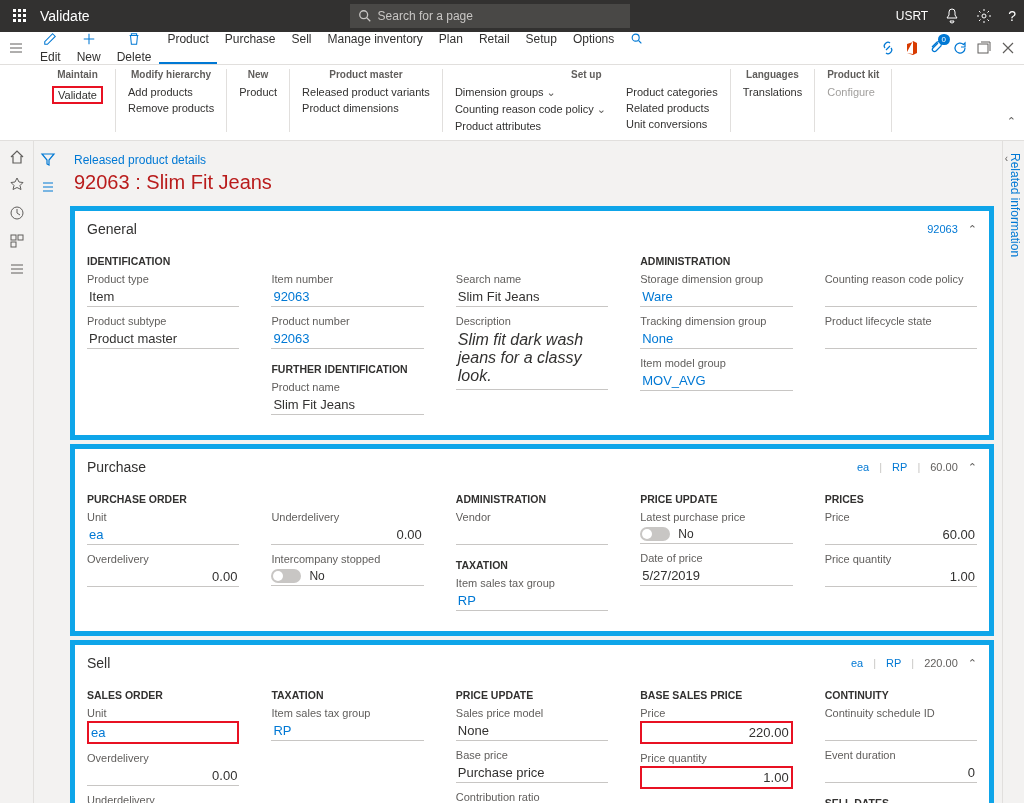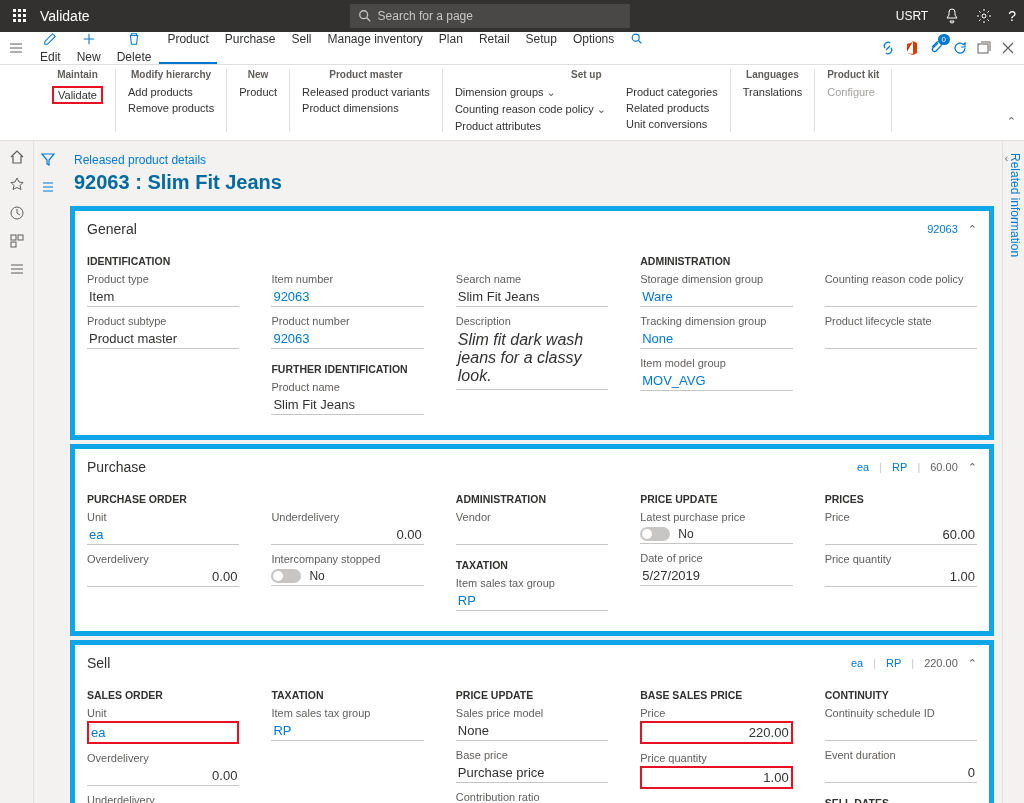--- a/index.html
+++ b/index.html
@@ -30,21 +30,21 @@
 .ribbon-link.disabled { color: #a19f9d; }
 .highlight-box { border: 2px solid #e81123; padding: 1px 4px; display: inline-block; }
 .ribbon-chevron { position: absolute; right: 8px; top: 50px;}
 
 .content-wrap { display: flex; }
 .left-rail { width: 34px; background: #f3f2f1; padding-top: 8px; display: flex; flex-direction: column; align-items: center; gap: 12px; border-right: 1px solid #e1dfdd;}
 .left-rail2 { width: 28px; padding: 10px 4px; display:flex; flex-direction:column; gap:12px; align-items:center;}
 
 .main { flex: 1; padding: 0 4px 0 4px; overflow: auto; }
 .breadcrumb { font-size: 12px; color: #0078d4; padding: 12px 8px 4px 8px; }
-.page-title { font-size: 20px; font-weight: 700; padding: 0 8px 12px 8px; color: #0369a1;}
+.page-title { font-size: 20px; font-weight: 400; padding: 0 8px 12px 8px; color: #b91c1c;}
 
 .card { background: #fff; border: 5px solid #0ea5e9; margin: 0 4px 4px 4px; }
 .card-header { display: flex; align-items: center; padding: 10px 12px; cursor: pointer; }
 .card-header-title { font-size: 14px; font-weight: 400; }
 .card-header-right { margin-left: auto; display: flex; align-items: center; gap: 10px; color: #605e5c; font-size: 11px;}
 .card-header-right .blue { color: #0078d4; }
 .chev { color: #605e5c; }
 .card-body { padding: 4px 12px 12px 12px; display: flex; gap: 32px; }
 .col { flex: 1; min-width: 0; }
 .group-label { font-size: 10.5px; font-weight: 700; color: #323130; text-transform: uppercase; margin-bottom: 6px; margin-top:4px;}

